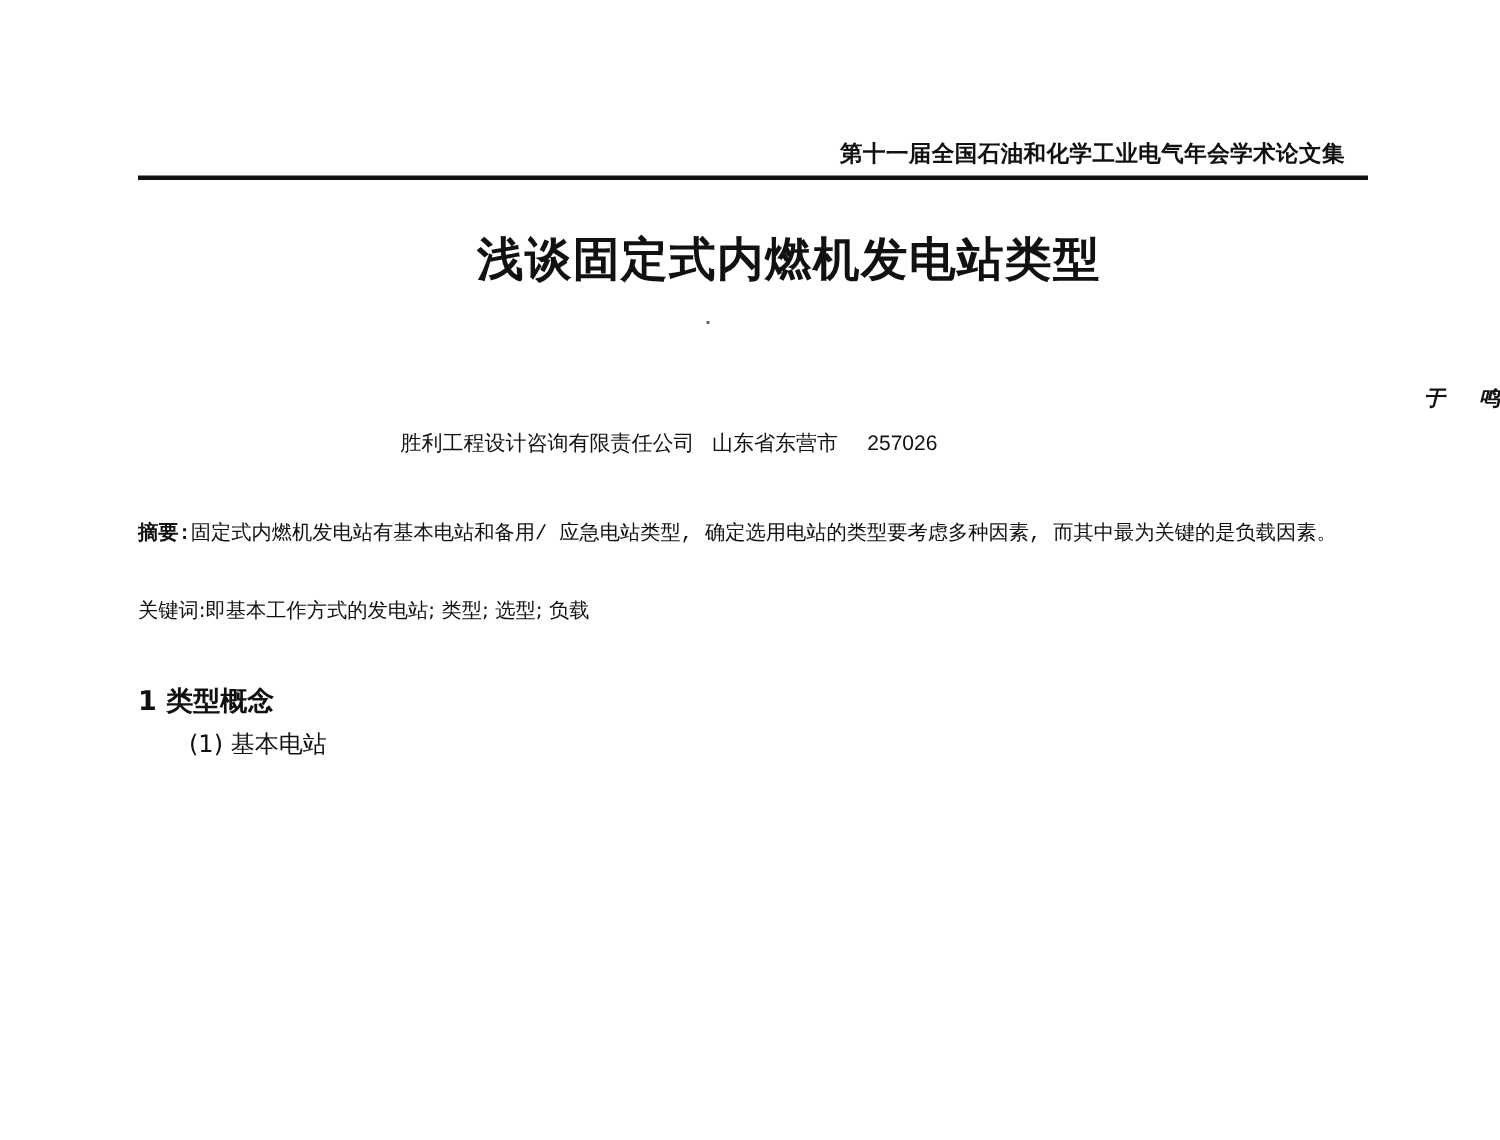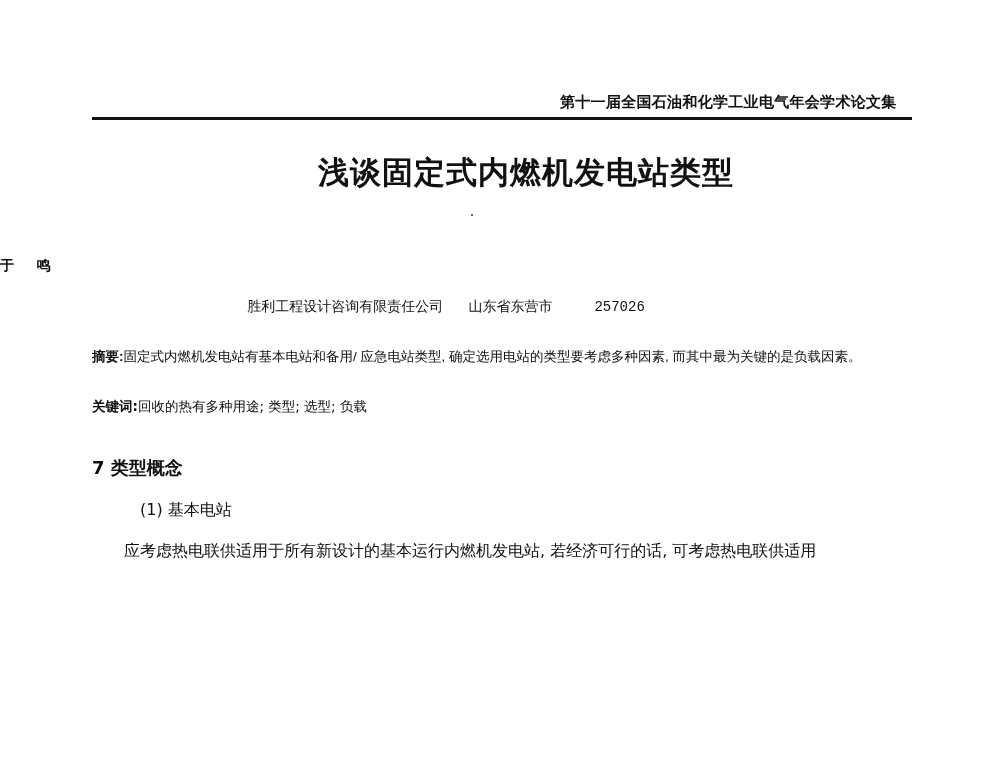--- a/index.html
+++ b/index.html
@@ -53,57 +53,58 @@
     top: 214px;
     width: 2px;
     height: 2px;
     background: #666;
   }
   .author {
     position: absolute;
     left: 0;
     top: 257px;
     width: 1000px;
-    text-align: left;
+    text-align: right;
     font-size: 14px;
     font-weight: bold;
     word-spacing: 18px;
+    font-style: italic;
   }
   .affiliation {
     position: absolute;
     left: 0;
-    top: 298px;
+    top: 287px;
     width: 892px;
     text-align: center;
-    font-family: Liberation Mono, monospace;
+    font-family: Liberation Sans, sans-serif;
     font-size: 14px;
     white-space: pre;
   }
   .abstract {
     position: absolute;
     left: 92px;
     top: 343px;
     width: 822px;
-    font-family: Liberation Sans, sans-serif;
+    font-family: Liberation Mono, monospace;
     font-size: 13.5px;
     line-height: 27px;
   }
   .abstract .label {
     font-weight: bold;
   }
   .keywords {
     position: absolute;
     left: 92px;
     top: 398px;
     width: 822px;
     font-family: "DejaVu Sans", "Liberation Sans", sans-serif;
     font-size: 13.5px;
   }
   .keywords .label {
-    font-weight: bold;
+    font-weight: normal;
   }
   .body-text {
     position: absolute;
     left: 92px;
     top: 455px;
     width: 822px;
     font-family: "DejaVu Sans", "Liberation Sans", sans-serif;
     font-size: 16px;
     line-height: 25.5px;
   }
@@ -112,41 +113,40 @@
     text-indent: 2em;
     text-align: justify;
   }
   .section-heading {
     margin: 0;
     font-weight: bold;
     font-size: 18px;
     line-height: 25.5px;
   }
   .subheading {
-    margin: 16px;
+    margin: 2px;
     text-indent: 2em;
   }
 </style>
 </head>
 <body>
 
 <div class="running-header">第十一届全国石油和化学工业电气年会学术论文集</div>
 <div class="header-rule"></div>
 
 <div class="title">浅谈固定式内燃机发电站类型</div>
 <div class="speck"></div>
 
 <div class="author">于 鸣</div>
 <div class="affiliation">胜利工程设计咨询有限责任公司   山东省东营市     257026</div>
 
 <div class="abstract">
   <span class="label">摘要:</span><span>固定式内燃机发电站有基本电站和备用/ 应急电站类型, 确定选用电站的类型要考虑多种因素, 而其中最为关键的是负载因素。</span>
 </div>
 
 <div class="keywords">
-  <span class="label">关键词:</span><span>回收的热有多种用途; 类型; 选型; 负载</span>
+  <span class="label">关键词:</span><span>即基本工作方式的发电站; 类型; 选型; 负载</span>
 </div>
 
 <div class="body-text">
-  <p class="section-heading">7 类型概念</p>
+  <p class="section-heading">1 类型概念</p>
   <p class="subheading">(1) 基本电站</p>
-  <p class="para">应考虑热电联供适用于所有新设计的基本运行内燃机发电站, 若经济可行的话, 可考虑热电联供适用</p>
 </div>
 
 </body></html>

